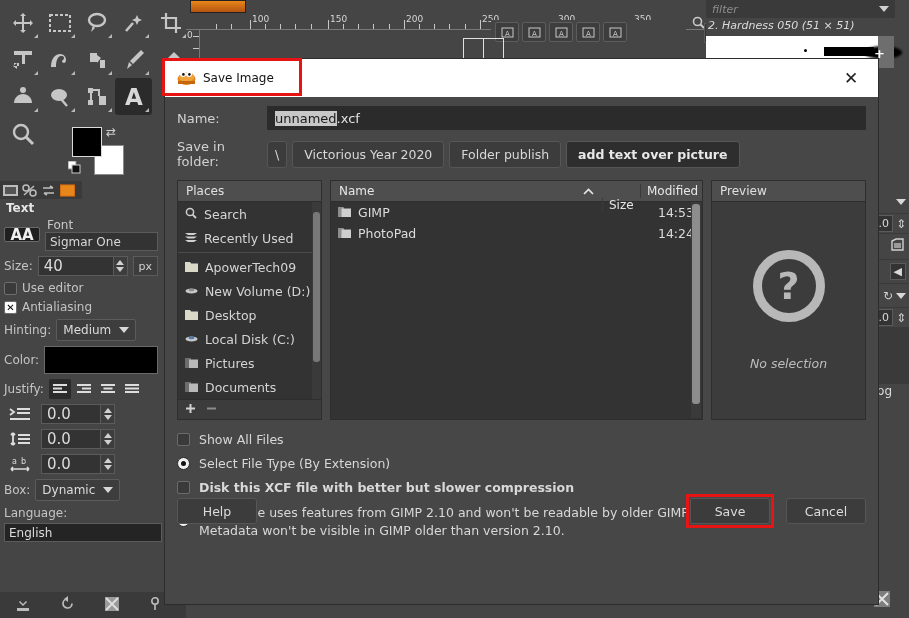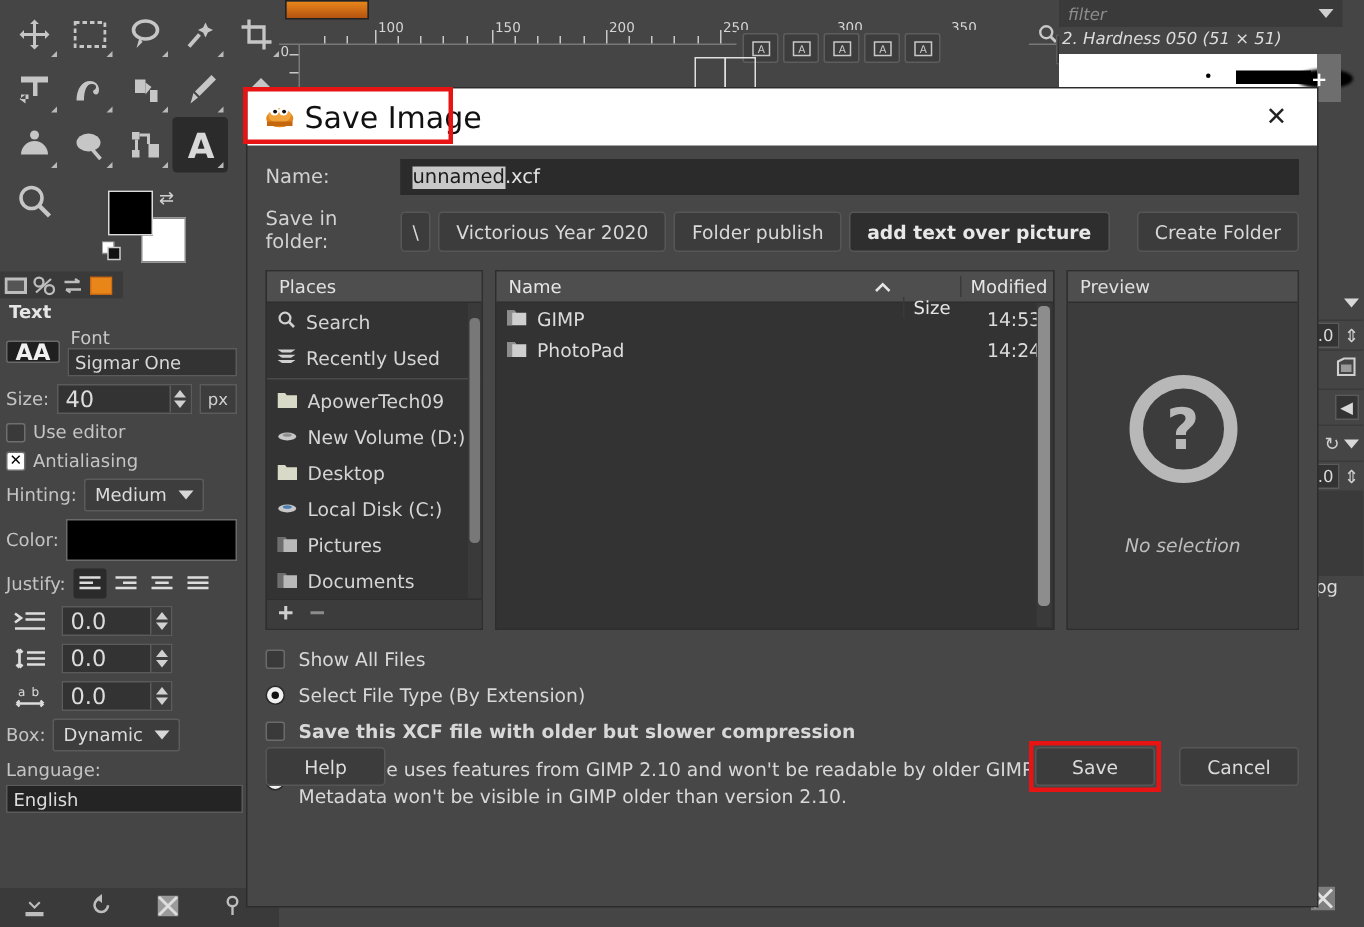--- a/index.html
+++ b/index.html
@@ -161,21 +161,21 @@
   .dialog {
     position: absolute; left: 165px; top: 59px; width: 713px; height: 545px;
     background: #474747; z-index: 50;
     box-shadow: 0 0 0 1px #2c2c2c;
   }
   .dlg-titlebar {
     height: 38px; background: #ffffff; position: relative;
     display: flex; align-items: center;
   }
   .dlg-title-inner { display:flex; align-items:center; gap:7px; padding-left: 12px; }
-  .dlg-title-text { color:#111; font-size:20px; }
+  .dlg-title-text { color:#111; font-size:12px; }
   .dlg-title-highlight {
     position:absolute; left:-3px; top:-1px; width:140px; height:38px;
     border: 3px solid #e81313; pointer-events:none;
   }
   .dlg-close { position:absolute; right: 18px; top: 10px; width: 18px; height:18px;
     display:flex; align-items:center; justify-content:center; color:#222; font-size:17px; }
   .dlg-body { padding: 0 12px; position: relative; }
 
   .name-row { display:flex; align-items:center; height: 34px; margin-top: 4px; }
   .name-lbl { width: 90px; color:#d2d2d2; font-size:13px; }
@@ -768,21 +768,20 @@
       </div>
 
       <div class="folder-row">
         <span class="folder-lbl">Save in folder:</span>
         <div class="crumbs">
           <span class="crumb sep">\</span>
           <span class="crumb">Victorious Year 2020</span>
           <span class="crumb">Folder publish</span>
           <span class="crumb active">add text over picture</span>
         </div>
-        <span class="create-folder">Create Folder</span>
       </div>
 
       <div class="panes">
 
         <div class="places-pane">
           <div class="pane-head">Places</div>
           <div class="places-list">
             <div class="place">
               <span>
                 <svg width="12" height="12" viewBox="0 0 12 12">
@@ -932,21 +931,21 @@
           <span>Show All Files</span>
         </div>
         <div class="opt">
           <span class="radio">
               <b></b>
             </span>
           <span>Select File Type (By Extension)</span>
         </div>
         <div class="opt bold">
           <span class="box"></span>
-          <span>Save this XCF file with older but slower compression</span>
+          <span>Disk this XCF file with better but slower compression</span>
         </div>
         <div class="opt info">
           <span class="radio">
               <b></b>
             </span>
           <span class="multi">
             <span>The image uses features from GIMP 2.10 and won't be readable by older GIMP versions.</span><br>
             <span>Metadata won't be visible in GIMP older than version 2.10.</span>
           </span>
         </div>

